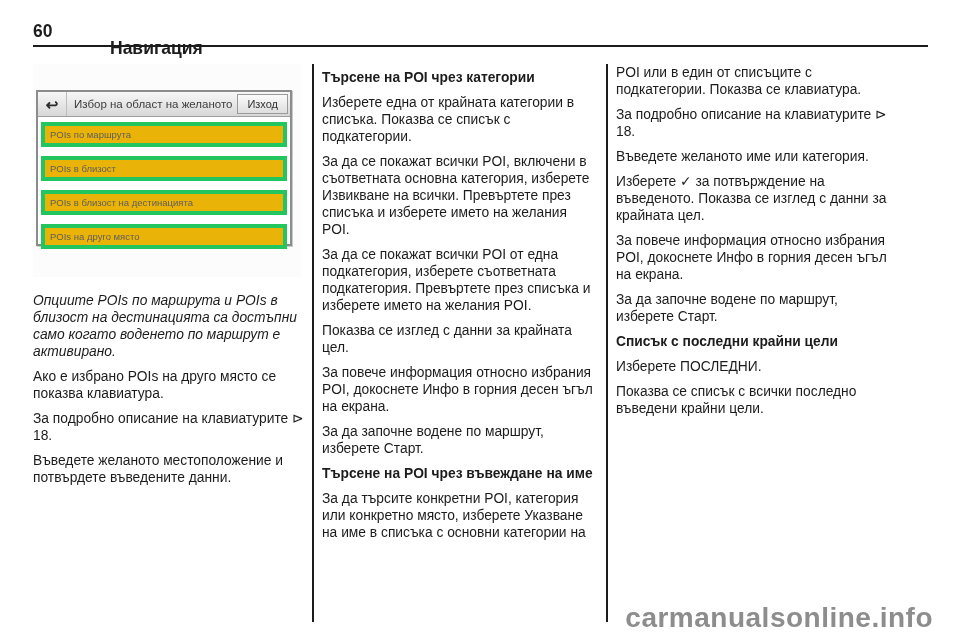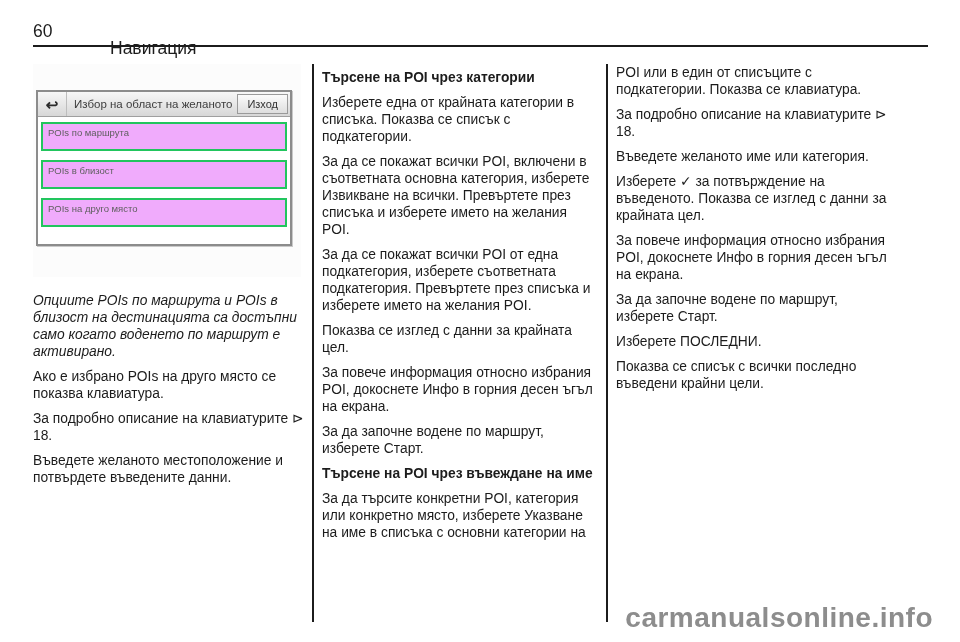--- a/index.html
+++ b/index.html
@@ -4,21 +4,21 @@
 <style>
   html,body{margin:0;padding:0;}
   body{
     width:960px;height:642px;position:relative;overflow:hidden;
     background:#ffffff;color:#1c1c1c;
     font-family:"Liberation Sans", sans-serif;
     -webkit-font-smoothing:antialiased;
   }
   
   .page-header{position:absolute;top:21px;left:33px;width:895px;height:22px;
-    font-weight:normal;font-size:17.5px;}
+    font-weight:bold;font-size:17.5px;}
   .page-num{position:absolute;left:0;top:0;}
   .chapter{position:absolute;left:77px;top:17px;}
   .header-rule{position:absolute;top:45px;left:33px;width:895px;height:2px;background:#1c1c1c;}
   
   .col{position:absolute;top:64px;font-size:13.8px;line-height:17px;}
   .col1{left:33px;width:272px;}
   .col2{left:322px;width:276px;}
   .col3{left:616px;width:282px;}
   .vdiv{position:absolute;top:64px;width:2px;height:558px;background:#1c1c1c;}
   .vdiv1{left:312px;}
@@ -34,22 +34,22 @@
   .dlg-header{height:24px;background:linear-gradient(#f7f7f7,#d7d7d7);
     border-bottom:1px solid #9f9f9f;display:flex;align-items:center;position:relative;}
   .back-btn{width:28px;height:24px;display:flex;align-items:center;justify-content:center;
     border-right:1px solid #bdbdbd;}
   .back-glyph{font-size:15px;font-weight:bold;color:#2b2b2b;line-height:1;}
   .dlg-title{flex:1;font-size:11.5px;color:#3d3d3d;padding-left:7px;white-space:nowrap;}
   .exit-btn{position:absolute;right:2px;top:2px;height:18px;padding:0 9px;
     border:1px solid #9a9a9a;background:linear-gradient(#fbfbfb,#dedede);
     font-size:11px;color:#333;display:flex;align-items:center;}
   .dlg-list{padding:5px 3px 0 3px;}
-  .poi-row{height:15px;border:2px solid #22c55e;background:#f0abfc;margin-bottom:9px;
-    font-size:9.5px;color:#5e5e5e;padding:1px 0 9px 5px;line-height:15px;white-space:nowrap;overflow:hidden;}
+  .poi-row{height:15px;border:4px solid #22c55e;background:#eab308;margin-bottom:9px;
+    font-size:9.5px;color:#5e5e5e;padding:1px 0 1px 5px;line-height:15px;white-space:nowrap;overflow:hidden;}
   
   .watermark{position:absolute;right:27px;bottom:8px;font-size:28px;font-weight:bold;
     color:#8d8d8d;letter-spacing:0.5px;}
 </style>
 </head>
 <body>
 
 <div class="page-header">
   <span class="page-num">60</span>
   <span class="chapter">Навигация</span>
@@ -66,20 +66,21 @@
       <div class="dlg-header">
         <div class="back-btn">
           <span class="back-glyph">↩</span>
         </div>
         <div class="dlg-title">Избор на област на желаното</div>
         <div class="exit-btn">Изход</div>
       </div>
       <div class="dlg-list">
         <div class="poi-row">POIs по маршрута</div>
         <div class="poi-row">POIs в близост</div>
+        <div class="poi-row">POIs в близост на дестинацията</div>
         <div class="poi-row">POIs на друго място</div>
       </div>
     </div>
   </div>
 
   <p class="note-body">Опциите POIs по маршрута и POIs в близост на дестинацията са достъпни само когато воденето по маршрут е активирано.</p>
   <p>Ако е избрано POIs на друго място се показва клавиатура.</p>
   <p>За подробно описание на клавиатурите ⊳ 18.</p>
   <p>Въведете желаното местоположение и потвърдете въведените данни.</p>
 </div>
@@ -96,17 +97,18 @@
   <p>За да търсите конкретни POI, категория или конкретно място, изберете Указване на име в списъка с основни категории на</p>
 </div>
 
 <div class="col col3">
   <p>POI или в един от списъците с подкатегории. Показва се клавиатура.</p>
   <p>За подробно описание на клавиатурите ⊳ 18.</p>
   <p>Въведете желаното име или категория.</p>
   <p>Изберете ✓ за потвърждение на въведеното. Показва се изглед с данни за крайната цел.</p>
   <p>За повече информация относно избрания POI, докоснете Инфо в горния десен ъгъл на екрана.</p>
   <p>За да започне водене по маршрут, изберете Старт.</p>
+  <h3>Списък с последни крайни цели</h3>
   <p>Изберете ПОСЛЕДНИ.</p>
   <p>Показва се списък с всички последно въведени крайни цели.</p>
 </div>
 
 <div class="watermark">carmanualsonline.info</div>
 
 </body></html>

